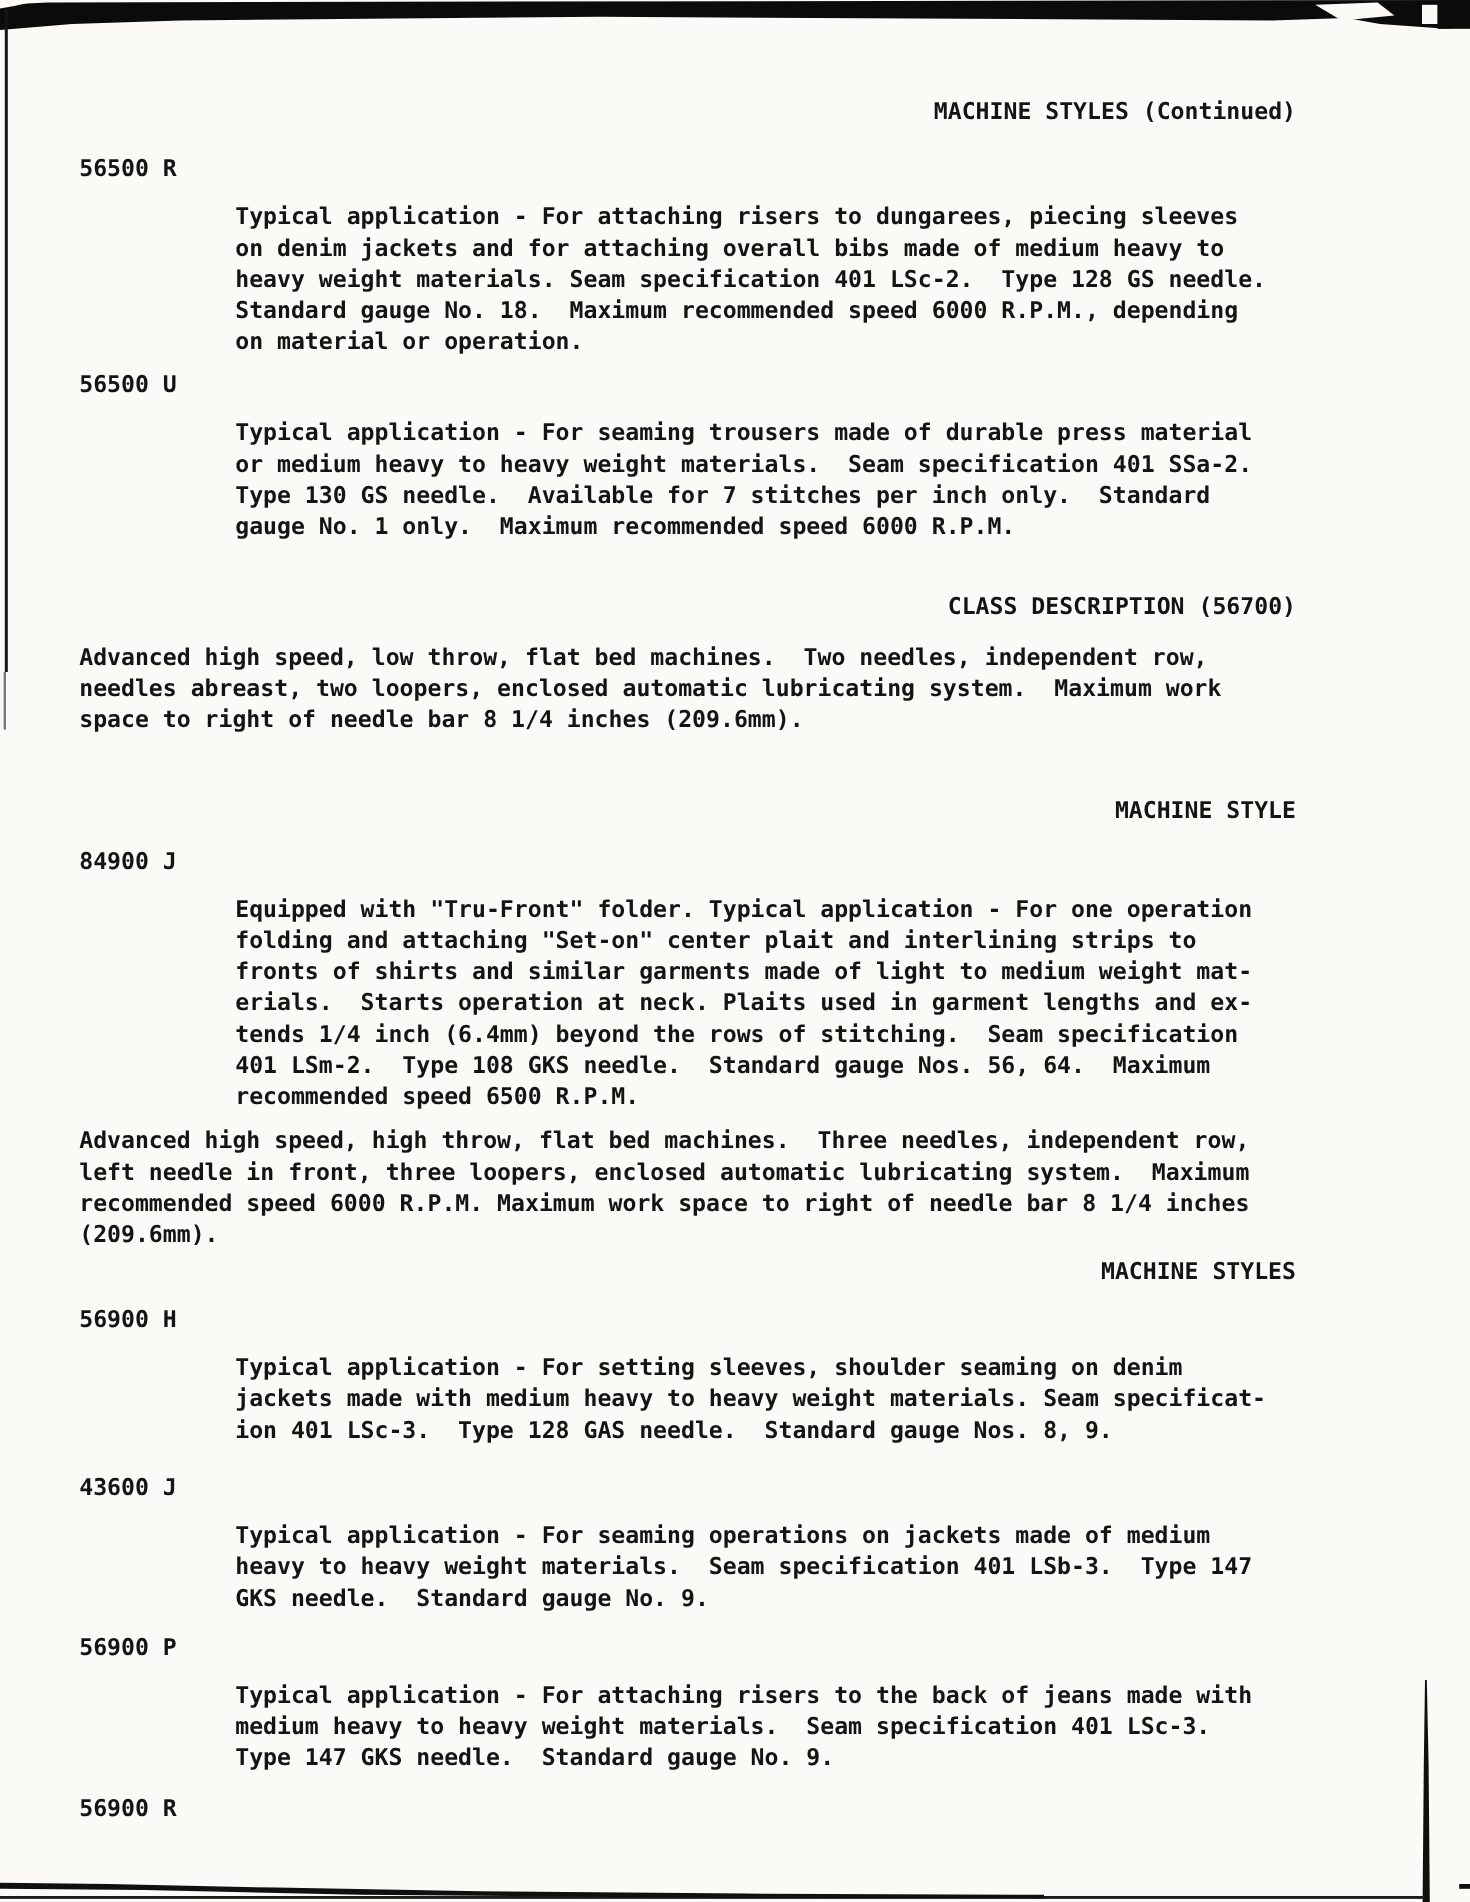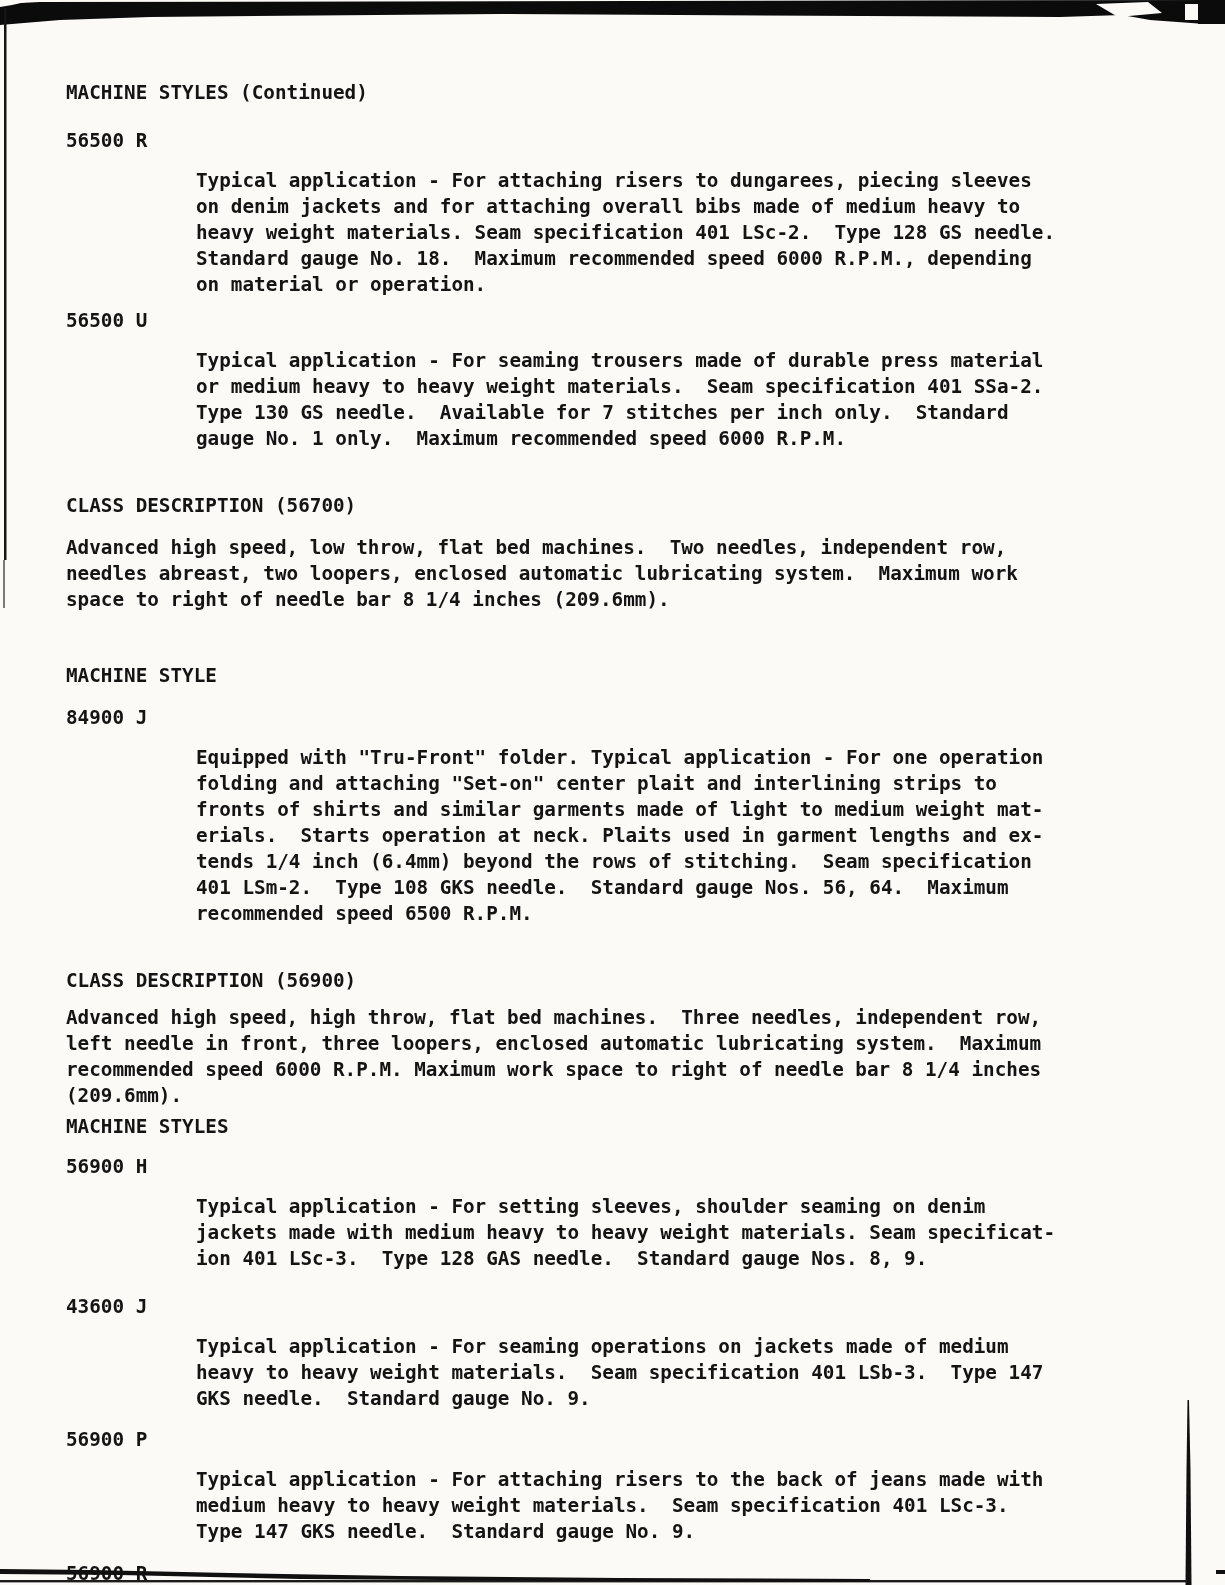--- a/index.html
+++ b/index.html
@@ -19,21 +19,21 @@
     position: absolute;
     left: 66px;
     top: 0;
     width: 1014px;
     font-size: 19.3px;
     line-height: 26px;
     font-weight: bold;
     letter-spacing: 0;
   }
   .heading {
-    text-align: left;
+    text-align: right;
     white-space: pre;
   }
   .para {
     white-space: pre-wrap;
   }
   .entry {
     display: flex;
     align-items: flex-start;
   }
   .entry-label {
@@ -99,21 +99,20 @@
     <div class="entry-label">84900 J</div>
     <div class="entry-text">Equipped with "Tru-Front" folder. Typical application - For one operation
 folding and attaching "Set-on" center plait and interlining strips to
 fronts of shirts and similar garments made of light to medium weight mat-
 erials.  Starts operation at neck. Plaits used in garment lengths and ex-
 tends 1/4 inch (6.4mm) beyond the rows of stitching.  Seam specification
 401 LSm-2.  Type 108 GKS needle.  Standard gauge Nos. 56, 64.  Maximum
 recommended speed 6500 R.P.M.</div>
   </div>
 
-  <div class="heading mt41">CLASS DESCRIPTION (56900)</div>
 
   <div class="para mt11">Advanced high speed, high throw, flat bed machines.  Three needles, independent row,
 left needle in front, three loopers, enclosed automatic lubricating system.  Maximum
 recommended speed 6000 R.P.M. Maximum work space to right of needle bar 8 1/4 inches
 (209.6mm).</div>
 
   <div class="heading mt21">MACHINE STYLES</div>
 
   <div class="entry mt14">
     <div class="entry-label">56900 H</div>

